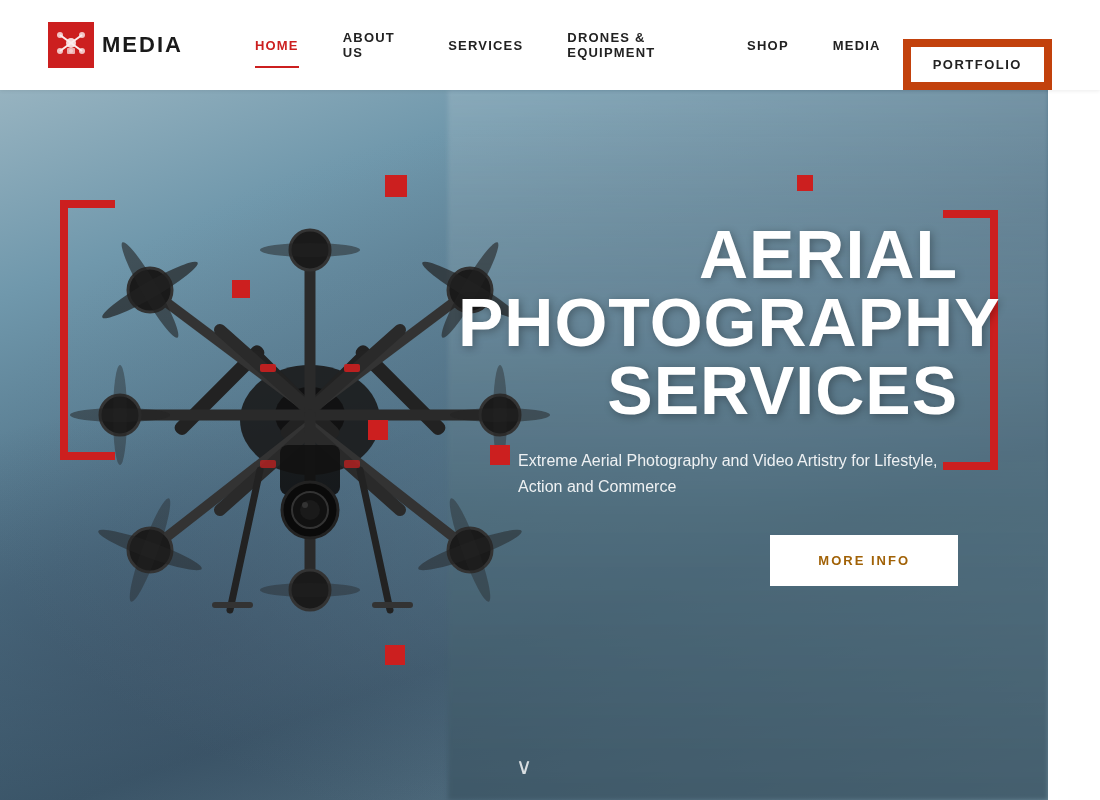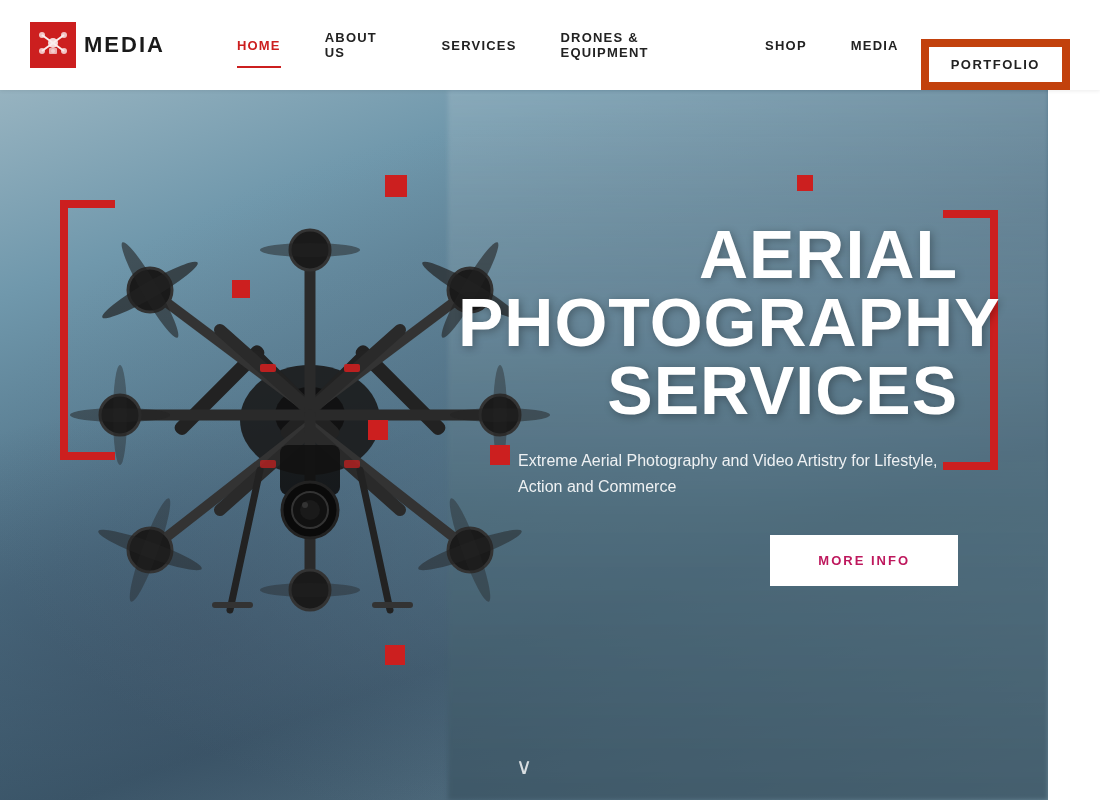--- a/index.html
+++ b/index.html
@@ -12,21 +12,21 @@
     }
 
     
     .navbar {
       position: absolute;
       top: 0; left: 0; right: 0;
       height: 90px;
       background: #fff;
       display: flex;
       align-items: center;
-      padding: 0 30px;
+      padding: 0 48px;
       z-index: 100;
       box-shadow: 0 1px 4px rgba(0,0,0,0.08);
     }
 
     .logo {
       display: flex;
       align-items: center;
       margin-right: 50px;
       text-decoration: none;
     }
@@ -216,21 +216,21 @@
       color: rgba(255,255,255,0.9);
       line-height: 1.6;
       margin-bottom: 36px;
       text-align: left;
       margin-left: 60px;
     }
 
     .hero-btn {
       display: inline-block;
       background: #fff;
-      color: #be185d;
+      color: #a16207;
       font-size: 13px;
       font-weight: 700;
       letter-spacing: 2px;
       text-transform: uppercase;
       padding: 18px 48px;
       text-decoration: none;
       cursor: pointer;
       border: none;
       margin-left: 60px;
     }

